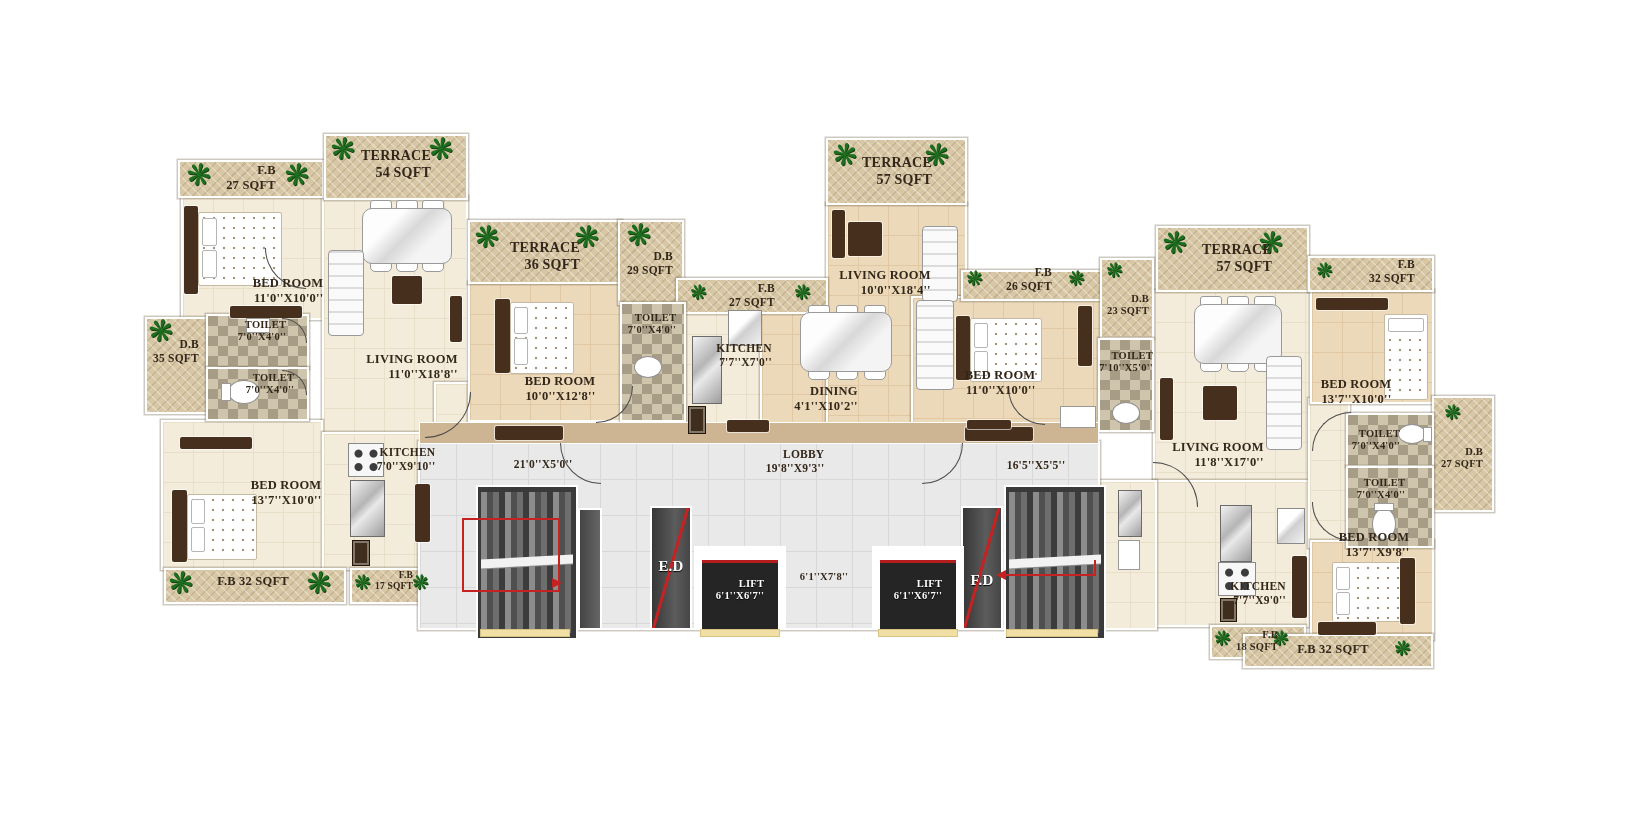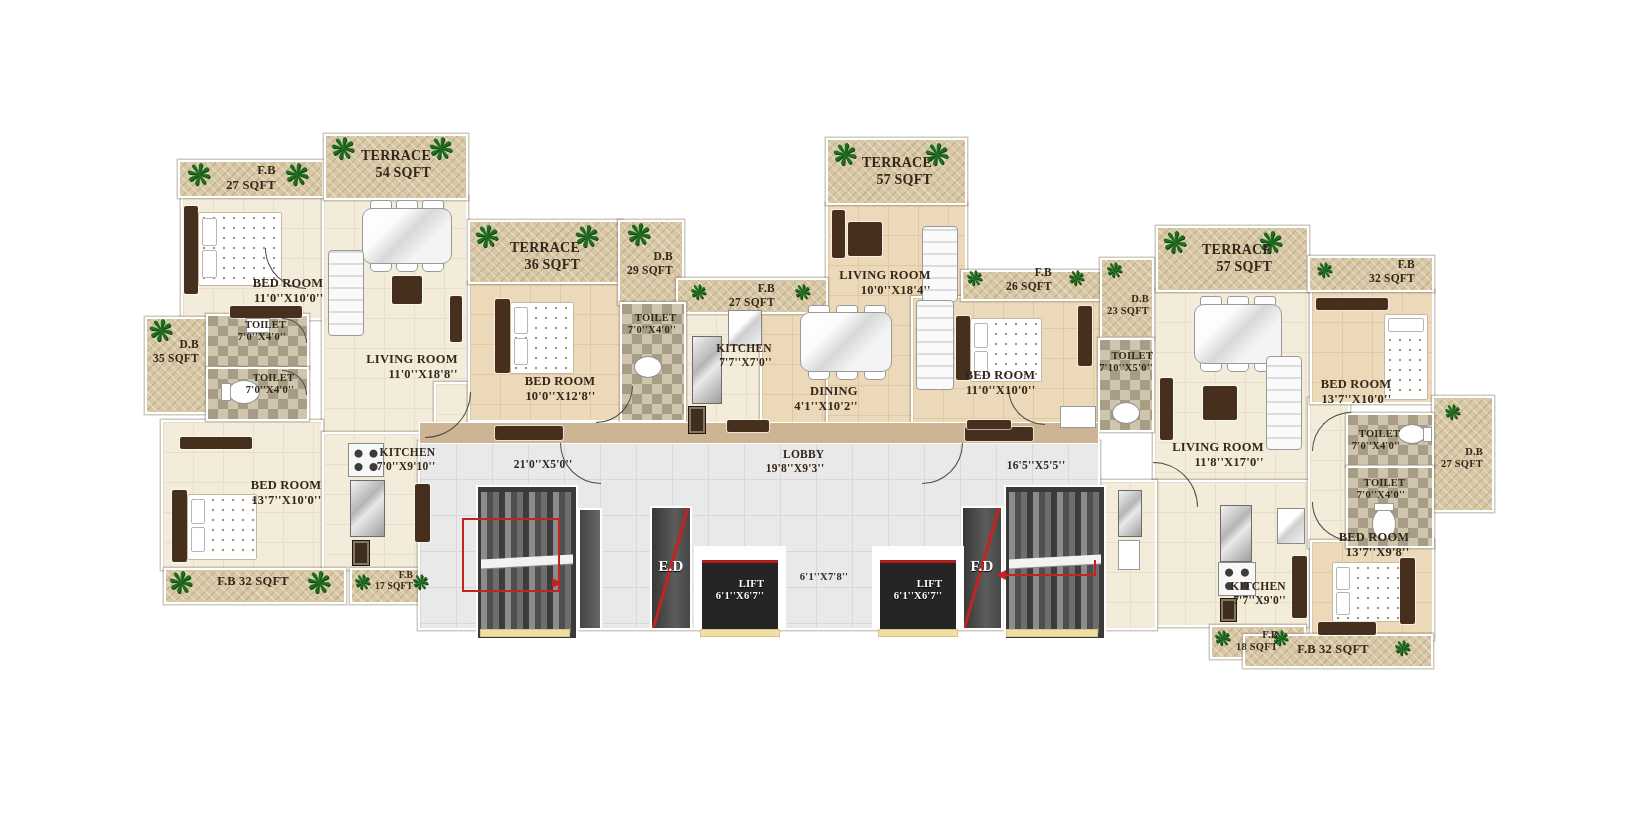--- a/index.html
+++ b/index.html
@@ -291,15 +291,15 @@
   <span class="lbl s10" style="left:1257px;top:629px"><span class="l1">F.B</span><span class="l2">18 SQFT</span></span>
   <span class="lbl s12" style="left:1333px;top:642px"><span class="l1">F.B 32 SQFT</span></span>
 
   <span class="lbl s11" style="left:543px;top:458px"><span class="l1">21'0''X5'0''</span></span>
   <span class="lbl s11" style="left:795px;top:448px"><span class="l1">LOBBY</span><span class="l2">19'8''X9'3''</span></span>
   <span class="lbl s11" style="left:1036px;top:459px"><span class="l1">16'5''X5'5''</span></span>
   <span class="lbl s15 light" style="left:671px;top:558px"><span class="l1">E.D</span></span>
   <span class="lbl s10 light" style="left:740px;top:578px"><span class="l1">LIFT</span><span class="l2">6'1''X6'7''</span></span>
   <span class="lbl s10" style="left:824px;top:571px"><span class="l1">6'1''X7'8''</span></span>
   <span class="lbl s10 light" style="left:918px;top:578px"><span class="l1">LIFT</span><span class="l2">6'1''X6'7''</span></span>
-  <span class="lbl s15 light" style="left:982px;top:558px"><span class="l1">F.D</span></span>
+  <span class="lbl s15 light" style="left:982px;top:572px"><span class="l1">F.D</span></span>
 
 </div>
 
 </body></html>

